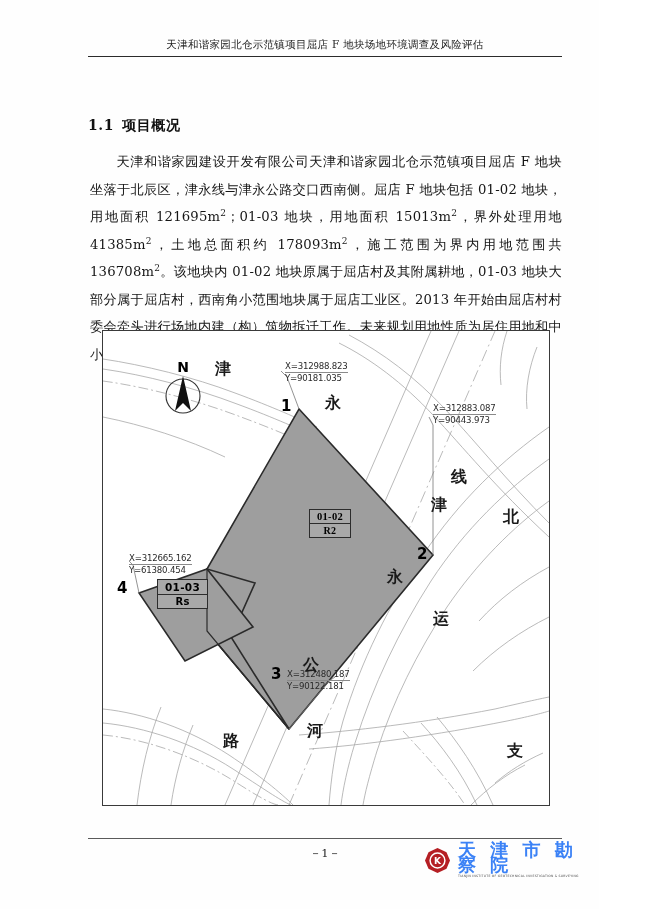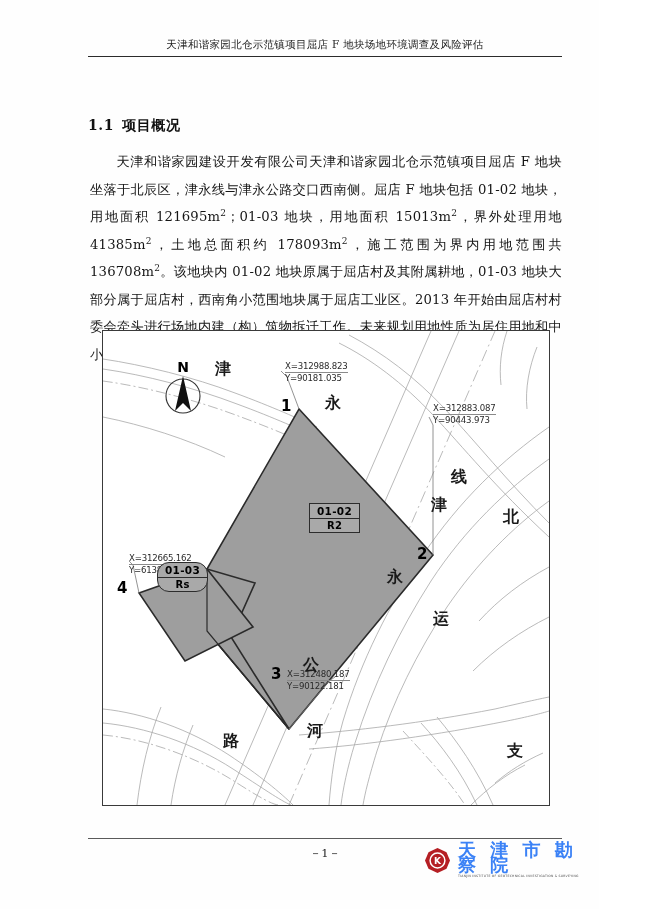--- a/index.html
+++ b/index.html
@@ -328,26 +328,26 @@
     <div class="map-label coord-block" style="left:184px; top:338px;">
       <div class="ln1">X=312480.187</div>
       <div>Y=90122.181</div>
     </div>
 
     <div class="map-label coord-block" style="left:26px; top:222px;">
       <div class="ln1">X=312665.162</div>
       <div>Y=61380.454</div>
     </div>
 
-    <div class="parcel-tag" style="left:206px; top:172px;">
+    <div class="parcel-tag" style="left:206px; top:178px;font-family:Liberation Serif, serif;">
       <div class="row1">01-02</div>
       <div class="row2">R2</div>
     </div>
 
-    <div class="parcel-tag" style="left:54px; top:231px;border-radius:12px;">
+    <div class="parcel-tag" style="left:54px; top:248px;">
       <div class="row1">01-03</div>
       <div class="row2">Rs</div>
     </div>
 
     <div class="map-label cjk-road" style="left:112px; top:28px;">津</div>
     <div class="map-label cjk-road" style="left:222px; top:62px;">永</div>
     <div class="map-label cjk-road" style="left:348px; top:136px;">线</div>
     <div class="map-label cjk-road" style="left:328px; top:164px;">津</div>
     <div class="map-label cjk-road" style="left:400px; top:176px;">北</div>
     <div class="map-label cjk-road" style="left:284px; top:236px;">永</div>

